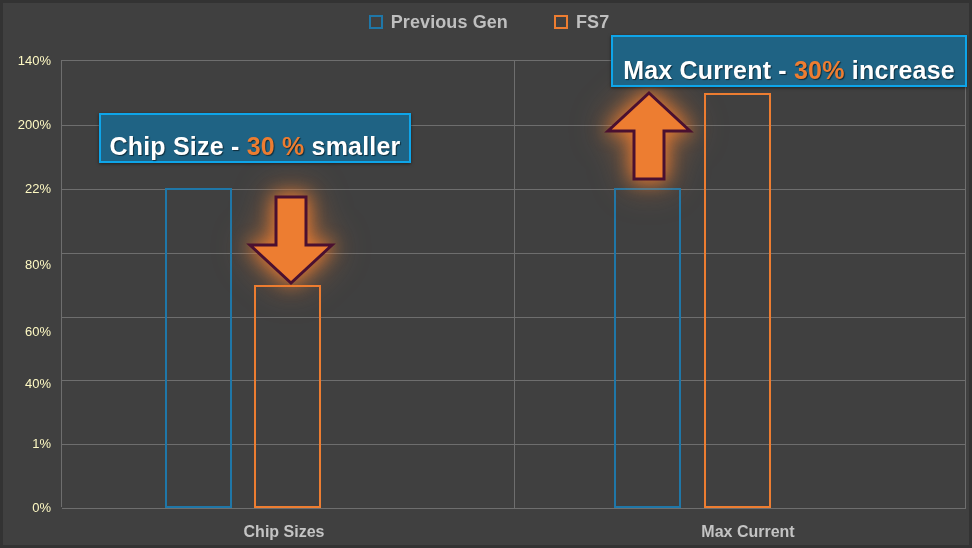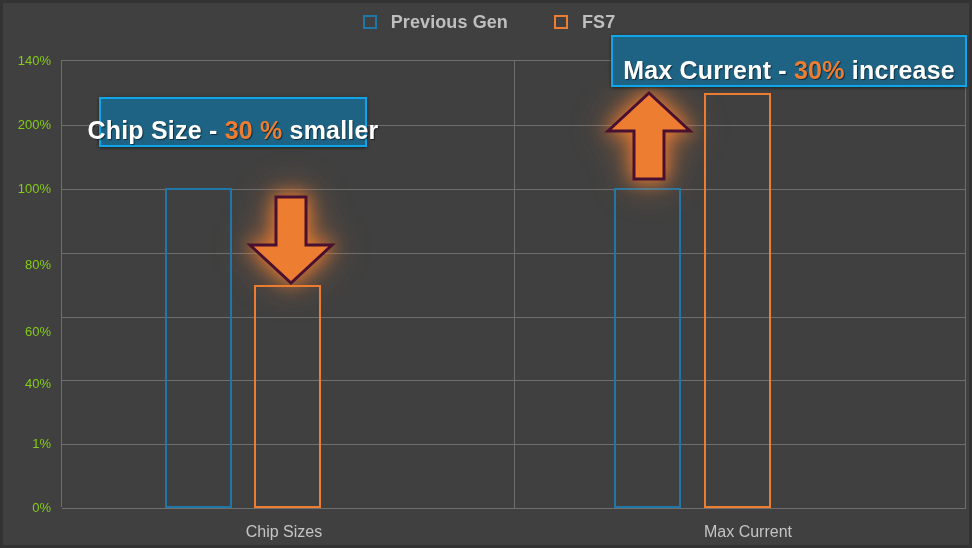--- a/index.html
+++ b/index.html
@@ -25,21 +25,21 @@
     width: 972px;
     height: 30px;
     display: flex;
     justify-content: center;
     align-items: center;
     gap: 46px;
   }
   .legend-item {
     display: flex;
     align-items: center;
-    gap: 14px;
+    gap: 8px;
   }
   .legend-swatch {
     width: 14px;
     height: 14px;
     background: transparent;
     box-sizing: border-box;
   }
   .legend-swatch.prev { border: 2px solid #1f77a8; }
   .legend-swatch.fs7  { border: 2px solid #ED7D31; }
   .legend-label {
@@ -78,41 +78,41 @@
     position: absolute;
     left: 0; top: 0;
     width: 972px; height: 548px;
     pointer-events: none;
   }
   .ylabel {
     position: absolute;
     left: 0;
     width: 48px;
     text-align: right;
-    color: #84cc16;
+    color: #fef9c3;
     font-size: 13px;
     transform: translateY(-50%);
   }
 
   
   .bar {
     position: absolute;
     box-sizing: border-box;
     background: transparent;
   }
   .bar.prev { border: 2px solid #1f77a8; }
   .bar.fs7  { border: 2px solid #ED7D31; }
 
   
   .xlabel {
     position: absolute;
     text-align: center;
     color: #c4c4c4;
     font-size: 16px;
-    font-weight: normal;
+    font-weight: bold;
     transform: translateX(-50%);
   }
 
   
   .callout {
     position: absolute;
     background: #1f6384;
     border: 2px solid #0ea5e9;
     box-sizing: border-box;
     display: flex;
@@ -150,21 +150,21 @@
     </div>
     <div class="legend-item">
       <span class="legend-swatch fs7"></span>
       <span class="legend-label">FS7</span>
     </div>
   </div>
 
   <div id="yaxis">
     <div class="ylabel" style="top:57px">140%</div>
     <div class="ylabel" style="top:121px">200%</div>
-    <div class="ylabel" style="top:185px">100%</div>
+    <div class="ylabel" style="top:185px">22%</div>
     <div class="ylabel" style="top:261px">80%</div>
     <div class="ylabel" style="top:328px">60%</div>
     <div class="ylabel" style="top:380px">40%</div>
     <div class="ylabel" style="top:440px">1%</div>
     <div class="ylabel" style="top:504px">0%</div>
   </div>
 
   <div id="plot">
 
     <div class="gridline-h" style="top:64px"></div>
@@ -195,21 +195,21 @@
       <polygon points="31,4 61,4 61,52 87,52 46,90 5,52 31,52" fill="#ED7D31" stroke="#4a1030" stroke-width="3" stroke-linejoin="miter"></polygon>
     </svg>
   </div>
 
   <div class="arrow-wrap" style="left:600px; top:86px; width:92px; height:94px;">
     <svg width="92" height="94" viewBox="0 0 92 94">
       <polygon points="46,4 87,42 61,42 61,90 31,90 31,42 5,42" fill="#ED7D31" stroke="#4a1030" stroke-width="3" stroke-linejoin="miter"></polygon>
     </svg>
   </div>
 
-  <div class="callout" style="left:96px; top:94px; width:268px; height:50px;">
+  <div class="callout" style="left:96px; top:110px; width:312px; height:50px;">
     <span class="callout-text"><span>Chip Size - </span><span class="hl">30 %</span><span> smaller</span></span>
   </div>
 
   <div class="callout" style="left:608px; top:32px; width:356px; height:52px;">
     <span class="callout-text"><span>Max Current - </span><span class="hl">30%</span><span> increase</span></span>
   </div>
 
 </div>
 
 </body></html>

